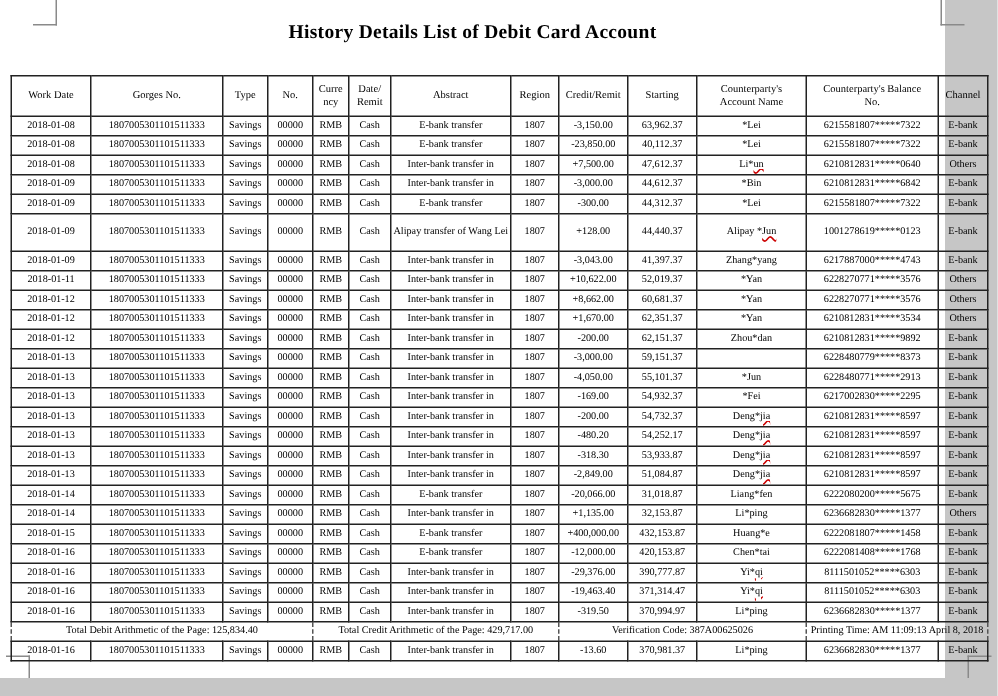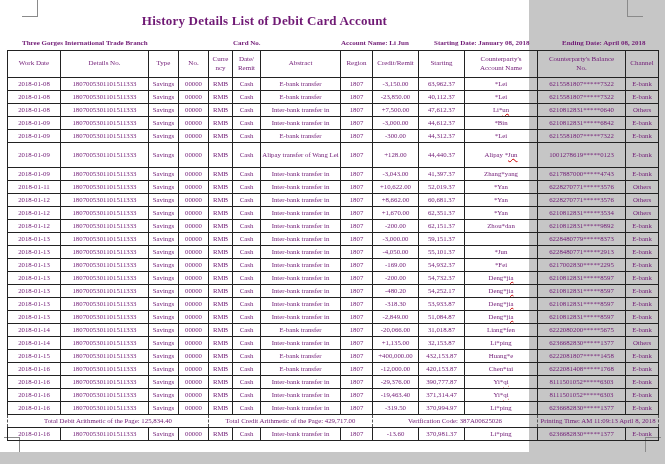--- a/index.html
+++ b/index.html
@@ -2,21 +2,21 @@
 <html><head>
 <meta charset="utf-8">
 <style>
   html,body{margin:0;padding:0;}
   body{
     width:665px;height:464px;overflow:hidden;
     background:#c6c6c6;
     font-family:"Liberation Serif", serif;
   }
   .page{
-    position:relative;width:529px;height:452px;background:#ffffff;color:#701a75;
+    position:relative;width:630px;height:452px;background:#ffffff;color:#000000;
   }
   
   .crop{position:absolute;}
   .crop-tl{left:22px;top:0;width:15px;height:16px;border-right:1px solid #8a8a8a;border-bottom:1px solid #8a8a8a;}
   .crop-tr{left:627px;top:0;width:15px;height:16px;border-left:1px solid #8a8a8a;border-bottom:1px solid #8a8a8a;}
   .crop-bl{left:4px;top:437px;width:15px;height:14px;border-right:1px solid #8a8a8a;border-top:1px solid #8a8a8a;}
   .crop-br{left:645px;top:437px;width:15px;height:14px;border-left:1px solid #8a8a8a;border-top:1px solid #8a8a8a;}
 
   .title{
     position:absolute;top:13px;left:0;width:100%;
@@ -68,48 +68,41 @@
 <body>
 
 <div class="page">
   <div class="crop crop-tl"></div>
   <div class="crop crop-tr"></div>
   <div class="crop crop-bl"></div>
   <div class="crop crop-br"></div>
 
   <h1 class="title">History Details List of Debit Card Account</h1>
 
-  <div class="infoline">
-    <span class="i-branch">Three Gorges International Trade Branch</span>
-    <span class="i-card">Card No.</span>
-    <span class="i-acc">Account Name: Li Jun</span>
-    <span class="i-start">Starting Date: January 08, 2018</span>
-    <span class="i-end">Ending Date: April 08, 2018</span>
-  </div>
 
   <table class="tx">
     <colgroup>
       <col style="width:53px">
         <col style="width:88px">
         <col style="width:30px">
         <col style="width:30px">
       <col style="width:24px">
         <col style="width:28px">
         <col style="width:80px">
         <col style="width:32px">
       <col style="width:46px">
         <col style="width:46px">
         <col style="width:73px">
         <col style="width:88px">
       <col style="width:33px">
     </colgroup>
     <thead>
       <tr id="header-row">
           <th>Work Date</th>
-          <th>Details No.</th>
+          <th>Gorges No.</th>
           <th>Type</th>
           <th>No.</th>
           <th>Curre
 ncy</th>
           <th>Date/
 Remit</th>
           <th>Abstract</th>
           <th>Region</th>
           <th>Credit/Remit</th>
           <th>Starting</th>

